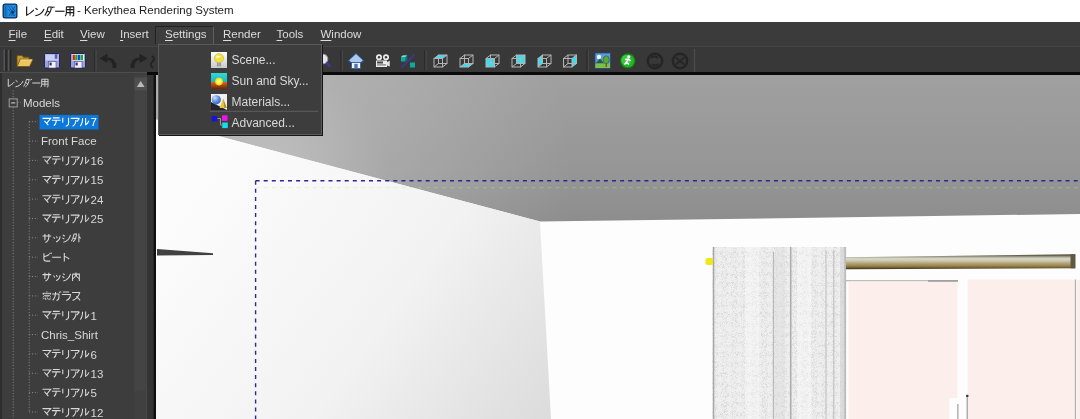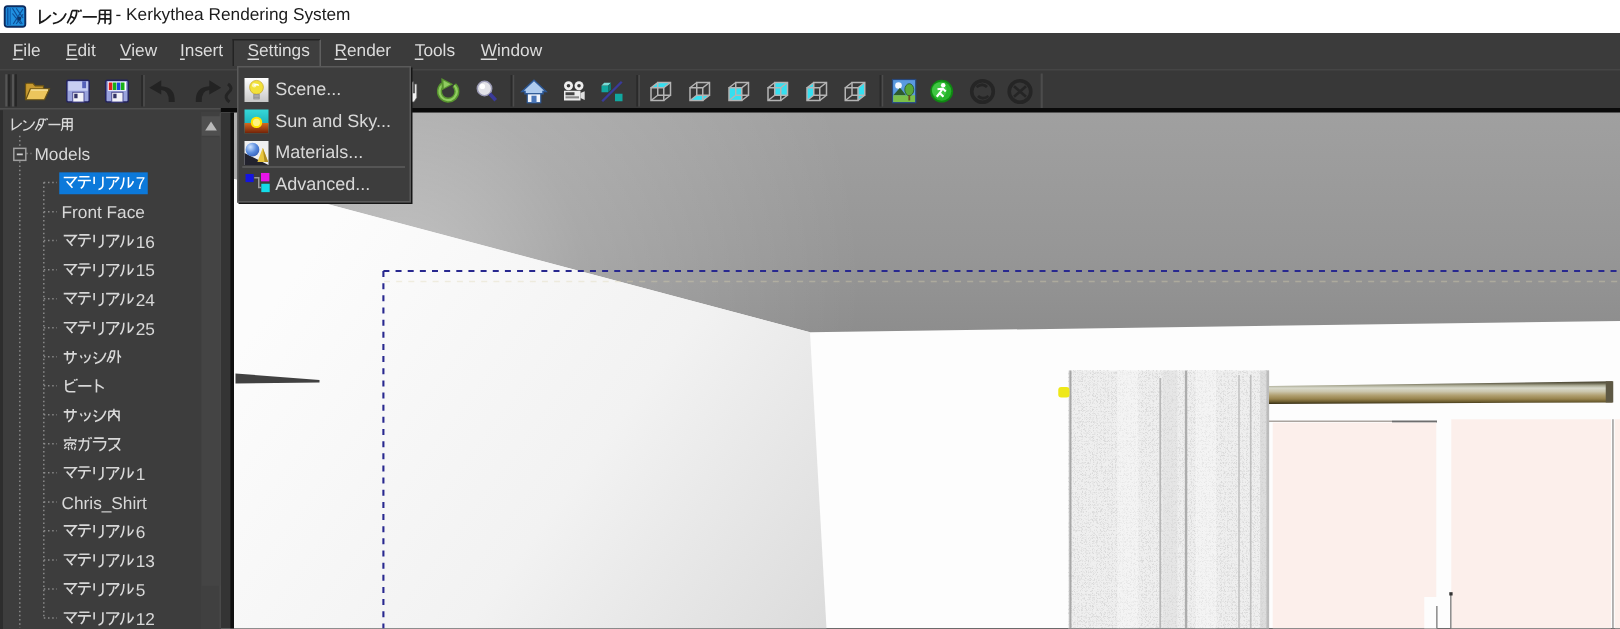--- a/index.html
+++ b/index.html
@@ -7,21 +7,21 @@
 #stage{position:absolute;left:0;top:0;width:1080px;height:419px;}
 .abs{position:absolute;}
 #titlebar{left:0;top:0;width:1080px;height:22px;background:#ffffff;will-change:transform;}
 #menubar{left:0;top:22px;width:1080px;height:24px;background:#3b3b3b;will-change:transform;}
 .mi{position:absolute;top:5.5px;font-size:11.5px;color:#dcdcdc;white-space:pre;}
 .mi u{text-decoration-thickness:1px;text-underline-offset:2px;}
 #setbox{position:absolute;left:155px;top:3.5px;width:57px;height:17px;border-top:1px solid #232323;border-left:1px solid #232323;border-right:1px solid #5f5f5f;background:#3e3e3e;}
 #toolbar{left:0;top:46px;width:1080px;height:26px;background:#383838;border-top:1px solid #454545;}
 #panel{left:0;top:72px;width:147px;height:347px;background:#3d3d3d;border-top:1px solid #4e4e4e;}
 #scene{left:147px;top:72px;width:933px;height:347px;}
-#popup{left:158px;top:44px;width:114px;height:89px;background:#3d3d3d;border:1px solid #5a5a5a;box-shadow:1px 1px 0 #161616;}
+#popup{left:158px;top:44px;width:114px;height:89px;background:#3d3d3d;border:1px solid #5a5a5a;box-shadow:1px 1px 0 #161616;padding-left:48px;}
 </style>
 </head>
 <body>
 <div id="stage">
 
 <div class="abs" id="menubar">
   <div id="setbox"></div>
   <span class="mi" style="left:8.5px"><u>F</u>ile</span>
   <span class="mi" style="left:44px"><u>E</u>dit</span>
   <span class="mi" style="left:80px"><u>V</u>iew</span>

